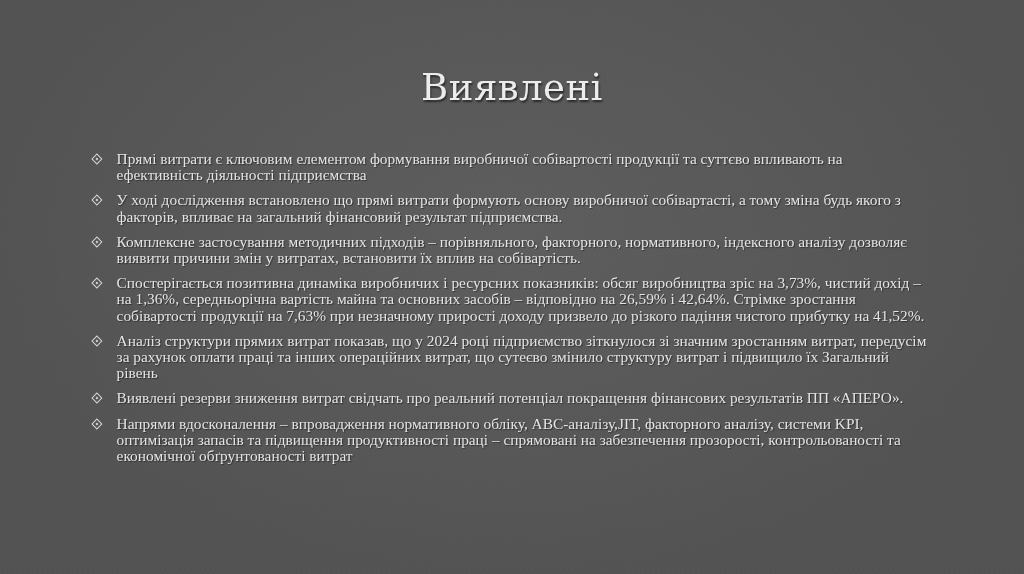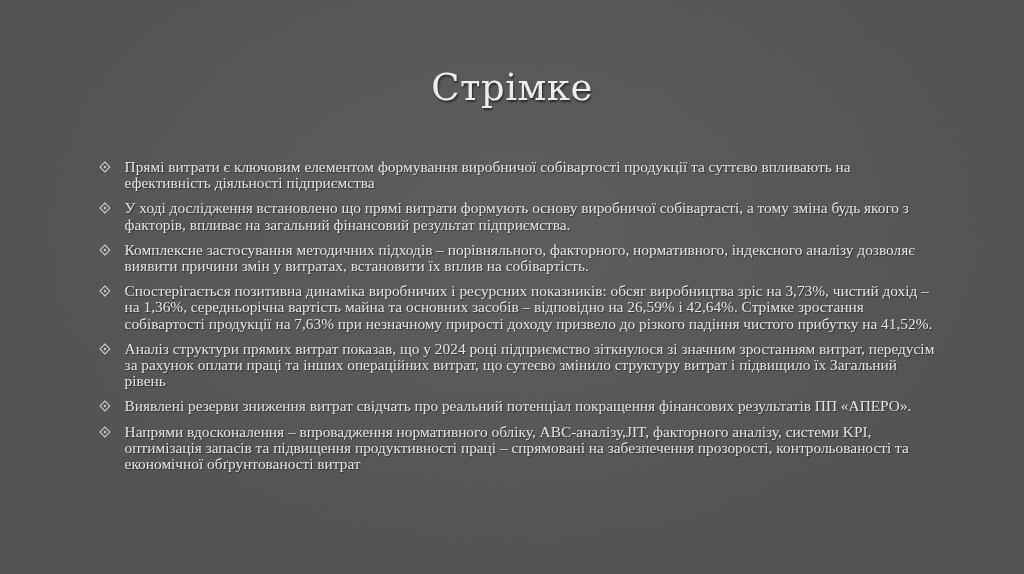--- a/index.html
+++ b/index.html
@@ -35,21 +35,21 @@
       color: #ececec;
       text-shadow: 1px 2px 2px rgba(0,0,0,0.55);
       margin: 0;
       font-weight: normal;
     }
     .bullets {
       position: absolute;
       left: 86px;
       top: 147px;
       width: 850px;
-      margin: 12px;
+      margin: 4px;
       padding: 0;
       list-style: none;
     }
     .bullet {
       position: relative;
       padding-left: 27px;
       font-size: 15.6px;
       line-height: 16.2px;
       margin-bottom: 9px;
       color: #e4e4e4;
@@ -72,21 +72,21 @@
       position: absolute;
       left: 2px; top: 2px;
       width: 2px; height: 2px;
       background: #d8d8d8;
     }
   </style>
 </head>
 <body>
 
 <div class="slide">
-  <h1 class="title">Стрімке</h1>
+  <h1 class="title">Виявлені</h1>
 
   <ul class="bullets">
     <li class="bullet">
       <span class="bullet-icon"></span>
       <span>Прямі витрати є ключовим елементом формування виробничої собівартості продукції та суттєво впливають на ефективність діяльності підприємства</span>
     </li>
     <li class="bullet">
       <span class="bullet-icon"></span>
       <span>У ході дослідження встановлено що прямі витрати формують основу виробничої собівартасті, а тому зміна будь якого з факторів, впливає на загальний фінансовий результат підприємства.</span>
     </li>

